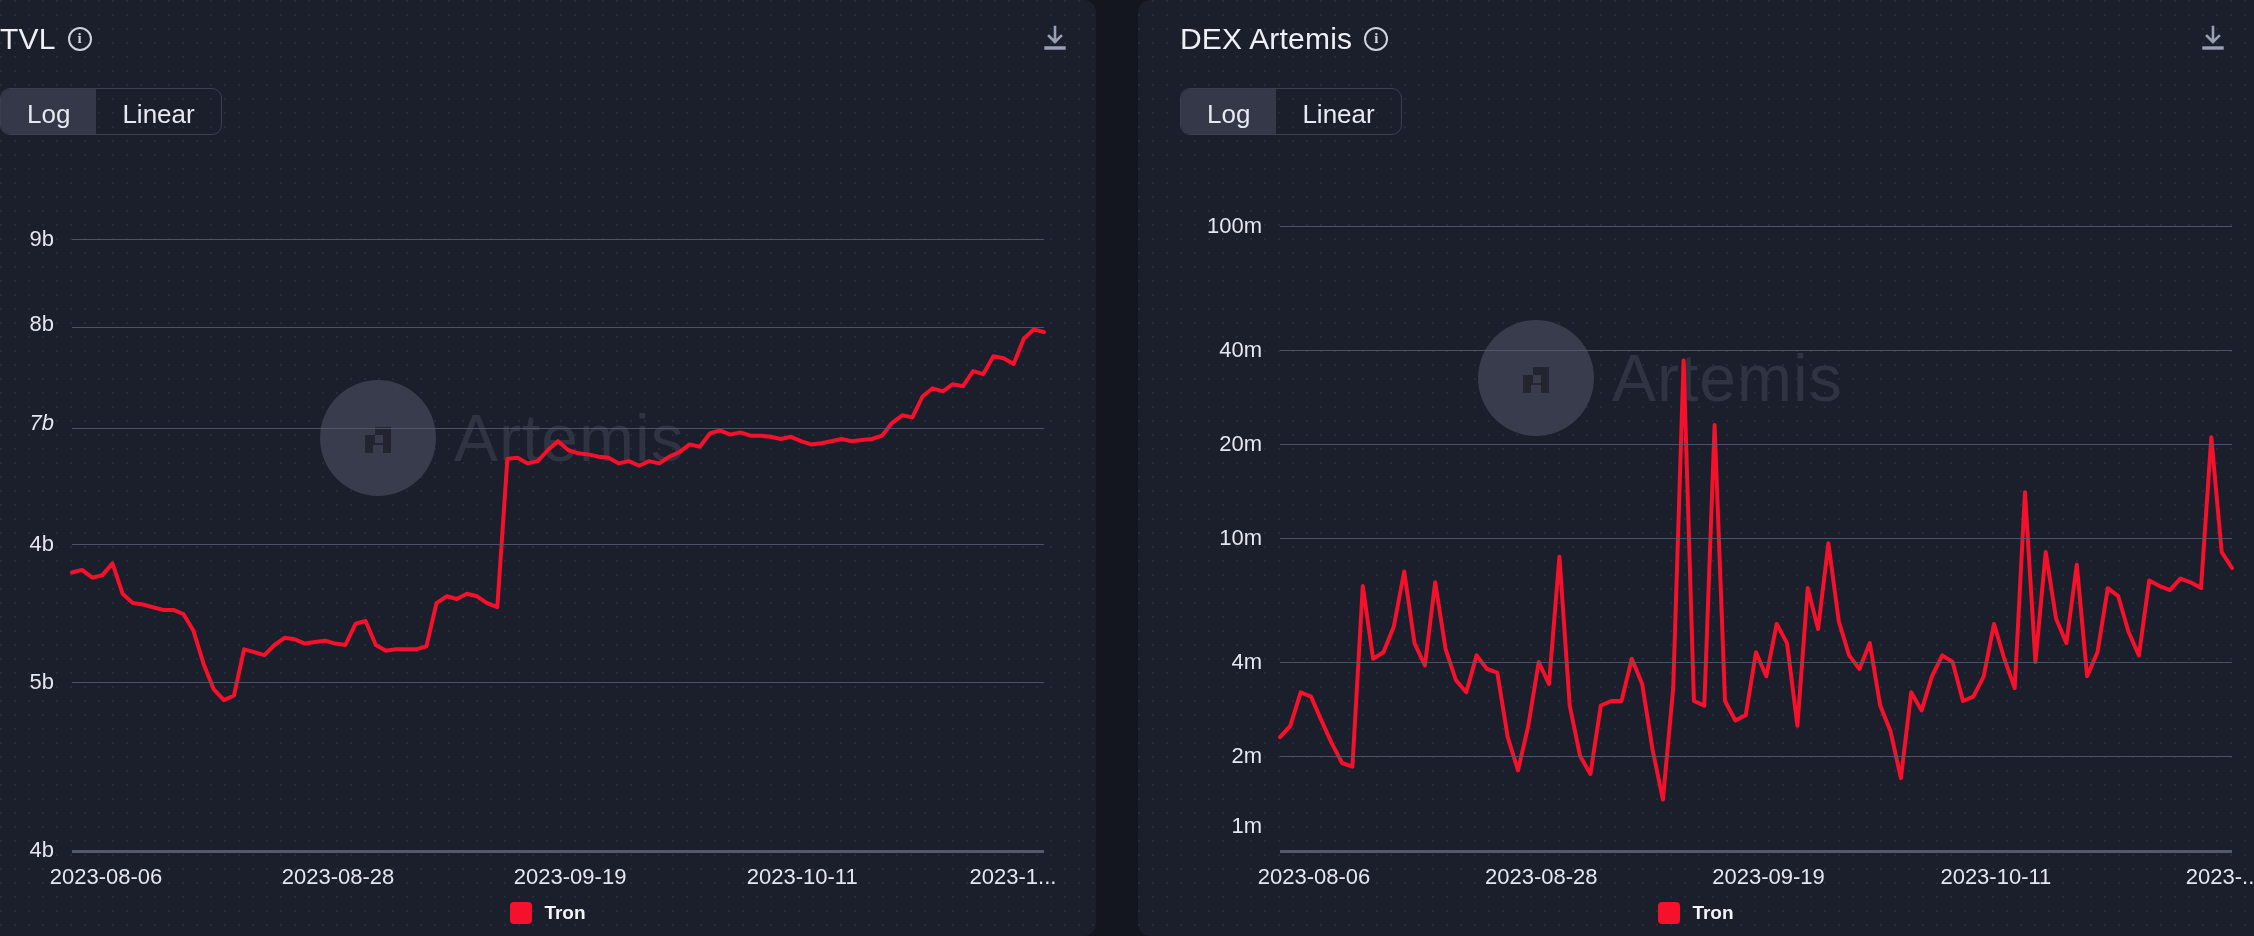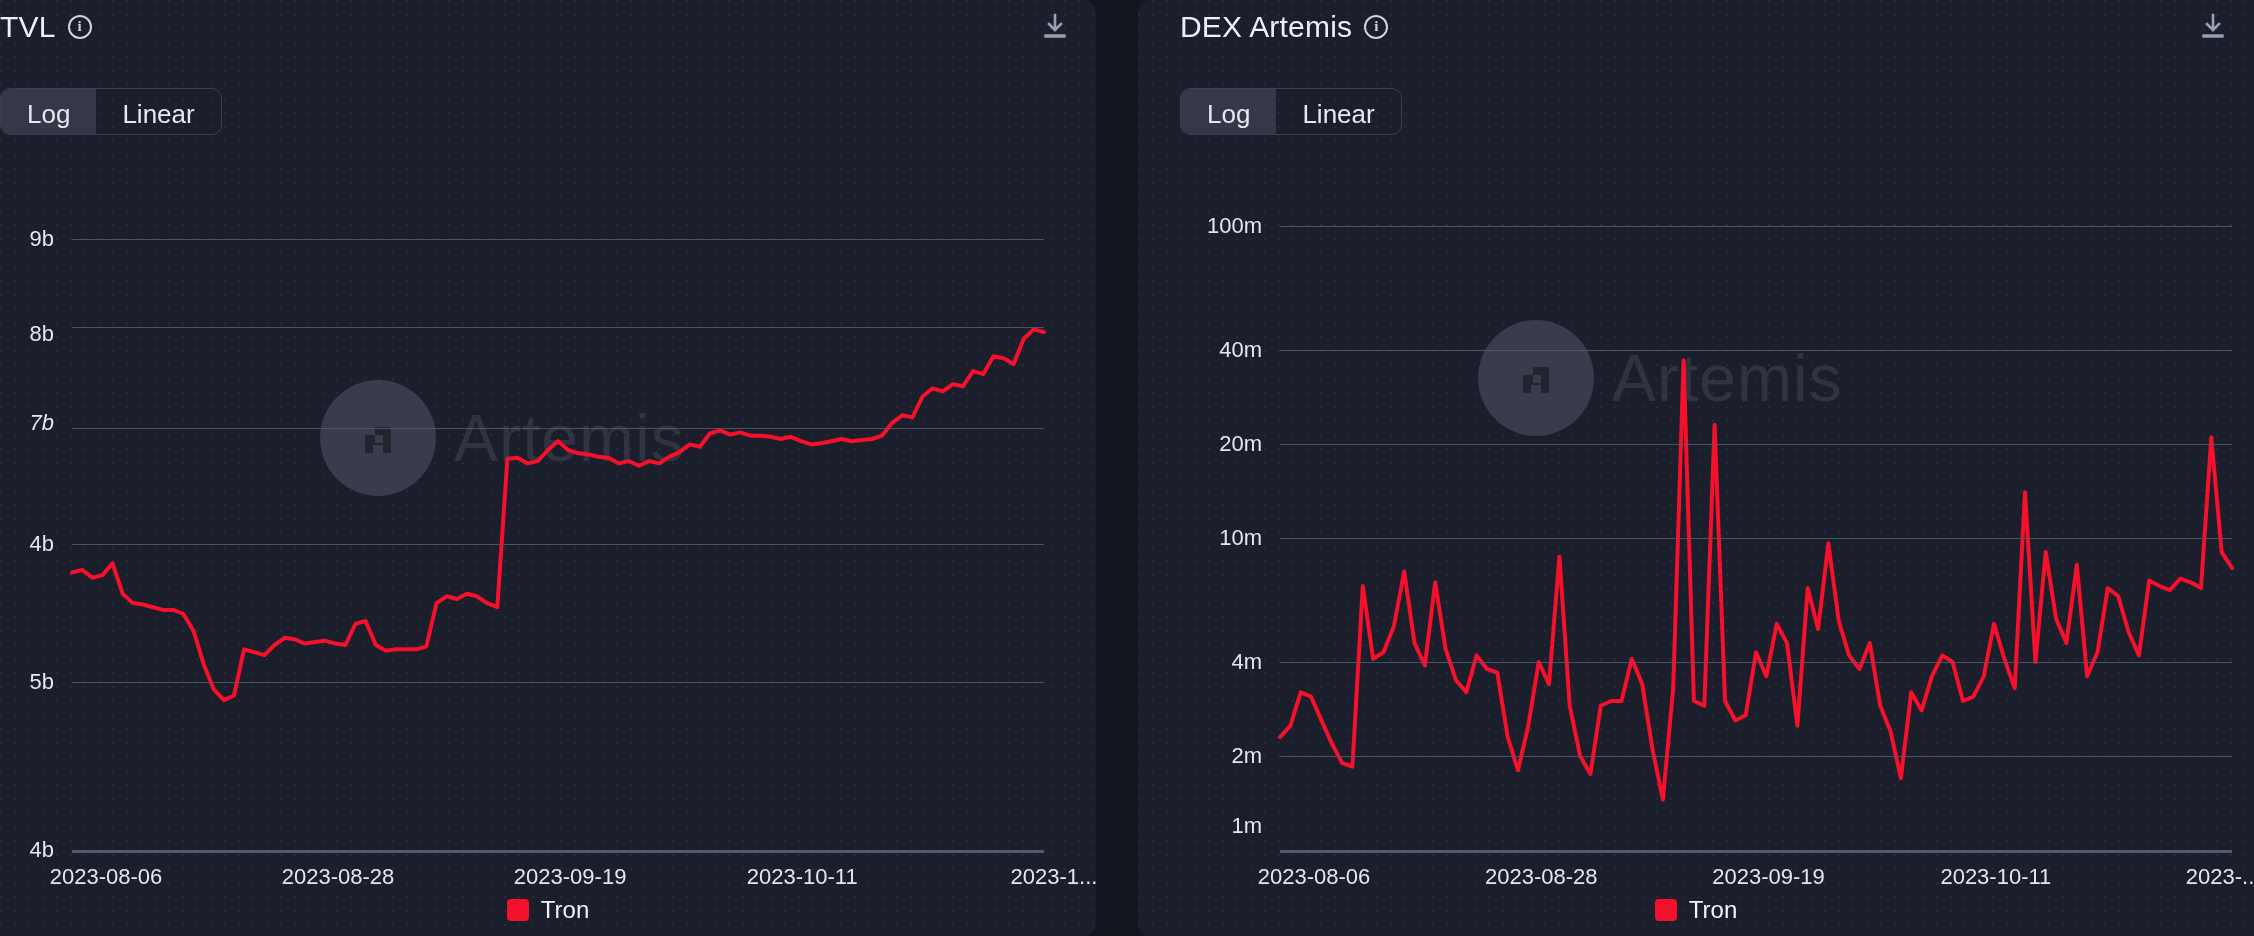--- a/index.html
+++ b/index.html
@@ -21,21 +21,21 @@
       radial-gradient(circle at 1px 1px, rgba(120,128,160,0.13) 1px, transparent 0) 0 0/14px 14px,
       #1b1e2b;
     overflow: hidden;
   }
   .panel-left  { width: 1096px; border-radius: 0 12px 12px 0; }
   .panel-gap   { width: 42px; background: #13151f; flex: 0 0 42px; }
   .panel-right { width: 1116px; border-radius: 12px 0 0 12px; }
 
   
   .panel-header {
-    position: absolute; top: 4px; left: 0; right: 0;
+    position: absolute; top: 16px; left: 0; right: 0;
     height: 46px;
     display: flex; align-items: center;
     padding: 0 28px 0 0;
   }
   .title-wrap { display: flex; align-items: center; gap: 12px; }
   .panel-title {
     font-size: 30px; font-weight: 400; color: #eef0f6;
     letter-spacing: .2px; white-space: nowrap;
   }
   .info-icon {
@@ -102,21 +102,21 @@
   .wm-text {
     font-size: 66px; color: #2f3342; letter-spacing: 1px;
     font-family: "Liberation Sans", sans-serif;
   }
 
   .legend {
     position: absolute; bottom: 12px; left: 0; right: 0;
     display: flex; align-items: center; justify-content: center; gap: 12px;
   }
   .legend-swatch { width: 22px; height: 22px; border-radius: 4px; }
-  .legend-label { font-size: 24px; font-weight: 400; color: #f2f4fa; }
+  .legend-label { font-size: 19px; font-weight: 700; color: #f2f4fa; }
 
   svg.series { position: absolute; top: 0; left: 0; overflow: visible; }
 </style>
 </head>
 <body>
 
 <div class="dashboard">
 
   <section class="panel panel-left">
 
@@ -153,32 +153,32 @@
       <div id="grid-tvl">
           <div class="gridline" style="left: 72px; width: 972px; top: 48.6544px;"></div>
           <div class="gridline" style="left: 72px; width: 972px; top: 137.449px;"></div>
           <div class="gridline" style="left: 72px; width: 972px; top: 238.116px;"></div>
           <div class="gridline" style="left: 72px; width: 972px; top: 354.327px;"></div>
           <div class="gridline" style="left: 72px; width: 972px; top: 491.776px;"></div>
           <div class="gridline baseline" style="left: 72px; width: 972px; top: 660px;"></div>
         </div>
       <div id="yticks-tvl">
           <div class="axis-label ylabel" style="top: 48.6544px; left: 0px; width: 54px;">9b</div>
-          <div class="axis-label ylabel" style="top: 144px; left: 0px; width: 54px;">8b</div>
+          <div class="axis-label ylabel" style="top: 134px; left: 0px; width: 54px;">8b</div>
           <div class="axis-label ylabel" style="top: 233px; left: 0px; width: 54px; font-style: italic;">7b</div>
           <div class="axis-label ylabel" style="top: 354.327px; left: 0px; width: 54px;">4b</div>
           <div class="axis-label ylabel" style="top: 491.776px; left: 0px; width: 54px;">5b</div>
           <div class="axis-label ylabel" style="top: 660px; left: 0px; width: 54px;">4b</div>
         </div>
       <div id="xticks-tvl" style="position: absolute; top: 674px; left: 0px; right: 0px; height: 30px;">
           <div class="axis-label xlabel" style="left: 106px;">2023-08-06</div>
           <div class="axis-label xlabel" style="left: 338.065px;">2023-08-28</div>
           <div class="axis-label xlabel" style="left: 570.13px;">2023-09-19</div>
           <div class="axis-label xlabel" style="left: 802.195px;">2023-10-11</div>
-          <div class="axis-label xlabel" style="left: 1054px;">2023-1...</div>
+          <div class="axis-label xlabel" style="left: 1013px;">2023-1...</div>
         </div>
     </div>
 
     <div class="legend">
       <span class="legend-swatch" style="background:#f5102b"></span>
       <span class="legend-label">Tron</span>
     </div>
   </section>
 
   <div class="panel-gap"></div>

